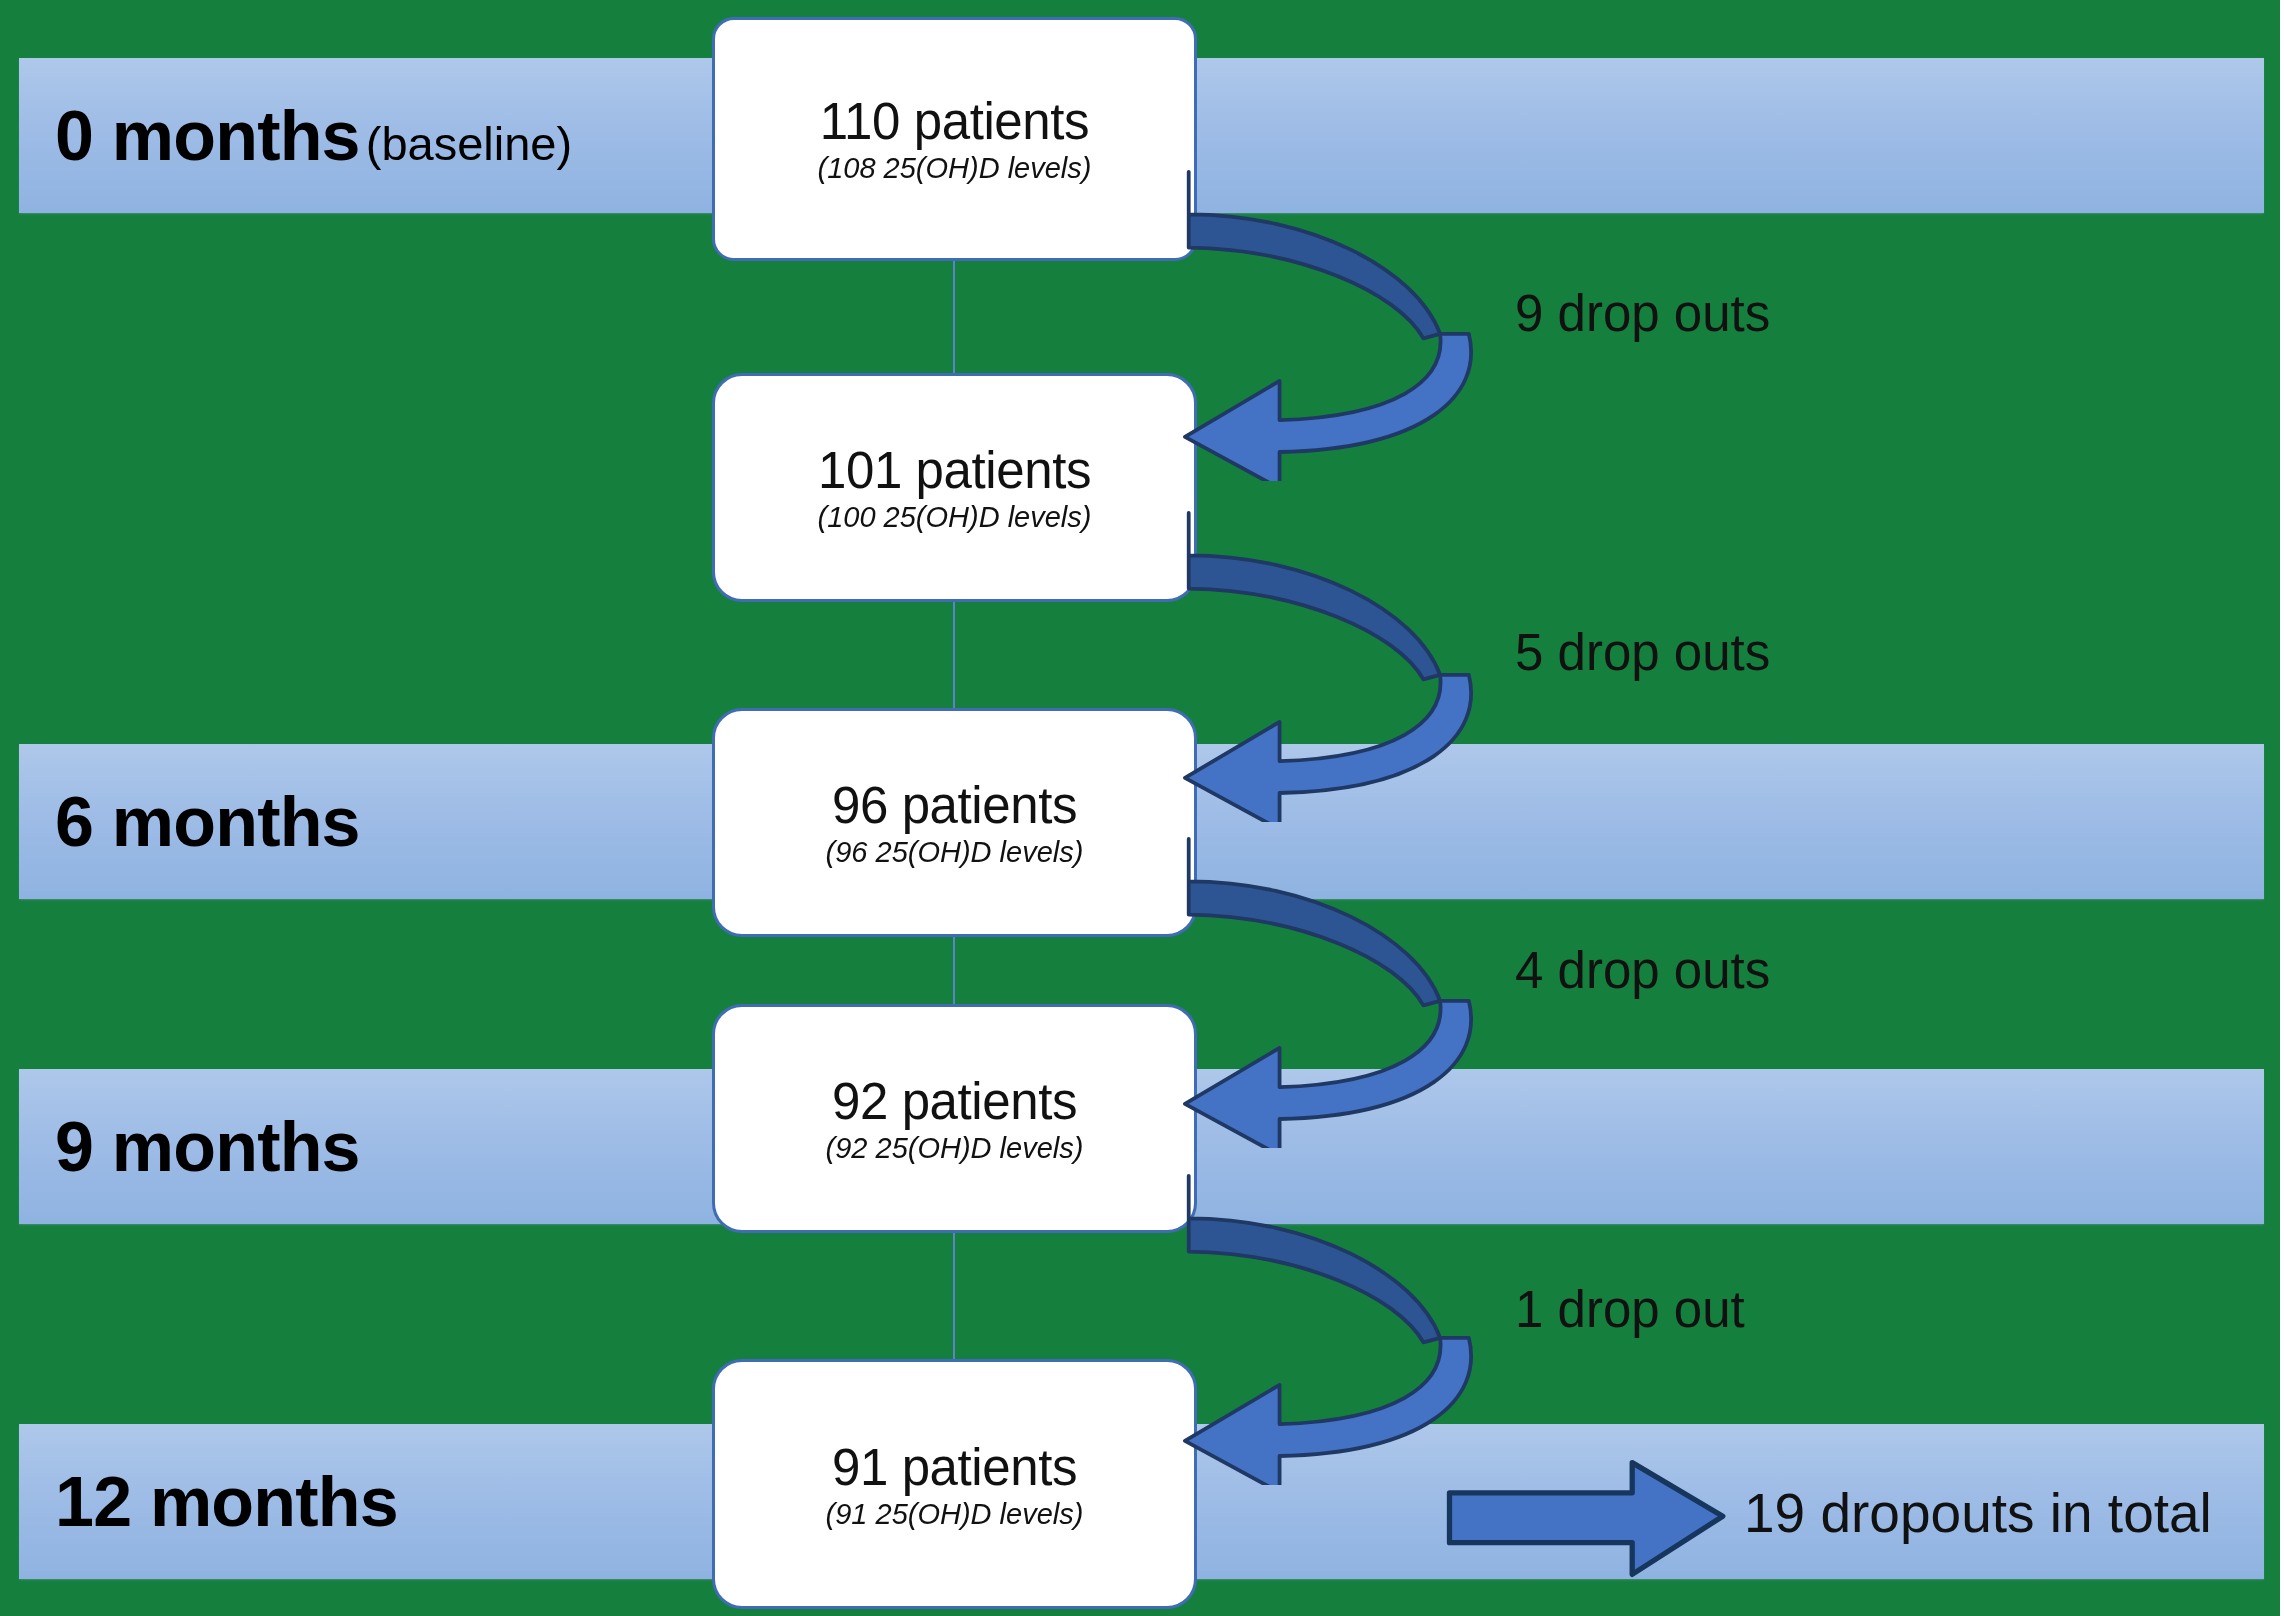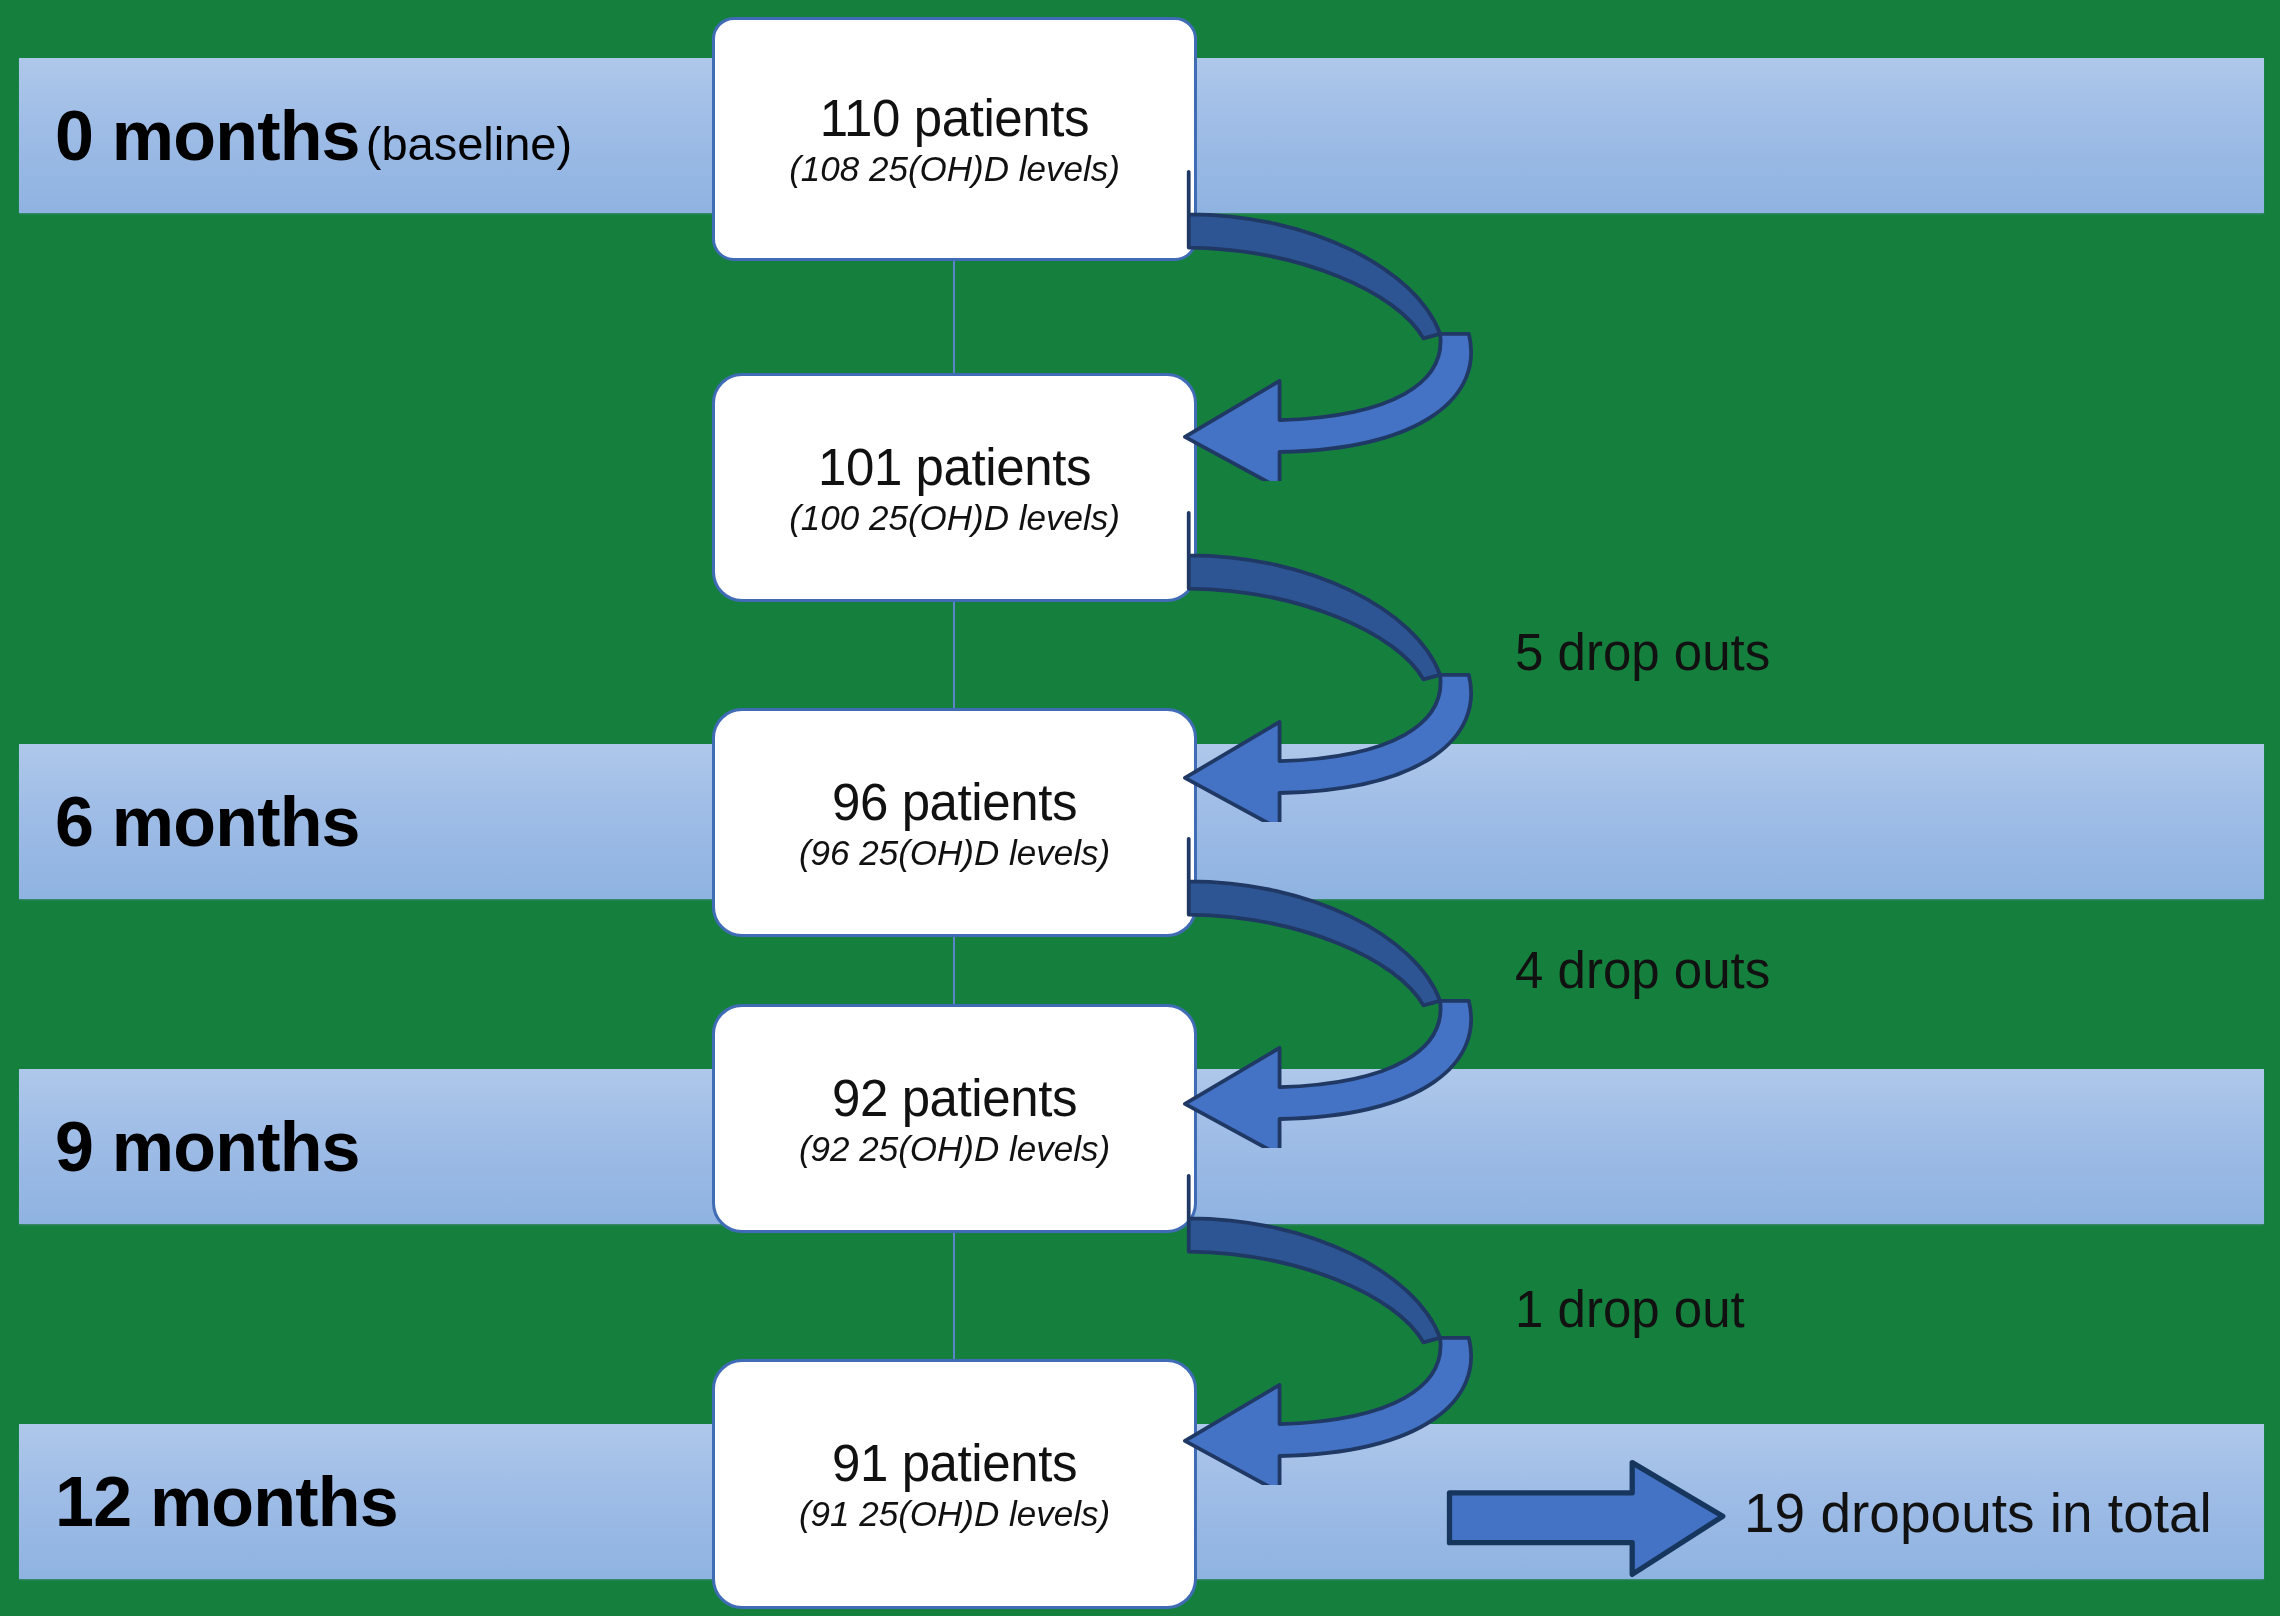--- a/index.html
+++ b/index.html
@@ -60,21 +60,21 @@
     justify-content: center;
     z-index: 5;
   }
   .node .line1 {
     font-size: 51px;
     color: #111111;
     letter-spacing: -0.4px;
     white-space: nowrap;
   }
   .node .line2 {
-    font-size: 35px;
+    font-size: 29px;
     font-style: italic;
     color: #111111;
     margin-top: 1px;
     white-space: nowrap;
   }
 
   
   .connector {
     position: absolute;
     left: 953px;
@@ -191,20 +191,21 @@
   <div class="node" style="top:1004px; height:229px;">
     <div class="line1">92 patients</div>
     <div class="line2">(92 25(OH)D levels)</div>
   </div>
 
   <div class="node" style="top:1359px; height:250px;">
     <div class="line1">91 patients</div>
     <div class="line2">(91 25(OH)D levels)</div>
   </div>
 
+  <div class="drop-label" style="left:1515px; top:284px;">9 drop outs</div>
   <div class="drop-label" style="left:1515px; top:623px;">5 drop outs</div>
   <div class="drop-label" style="left:1515px; top:941px;">4 drop outs</div>
   <div class="drop-label" style="left:1515px; top:1280px;">1 drop out</div>
 
   <svg class="total-arrow" style="left:1443px; top:1446px; width:318px; height:151px;" viewBox="0 0 420 200">
     <path d="M 8 62 L 250 62 L 250 22 L 370 93 L 250 170 L 250 128 L 8 128 Z" fill="#4472C4" stroke="#17365D" stroke-width="7" stroke-linejoin="round"></path>
   </svg>
   <div class="total-label" style="left:1744px; top:1481px;">19 dropouts in total</div>
 
 </div>

